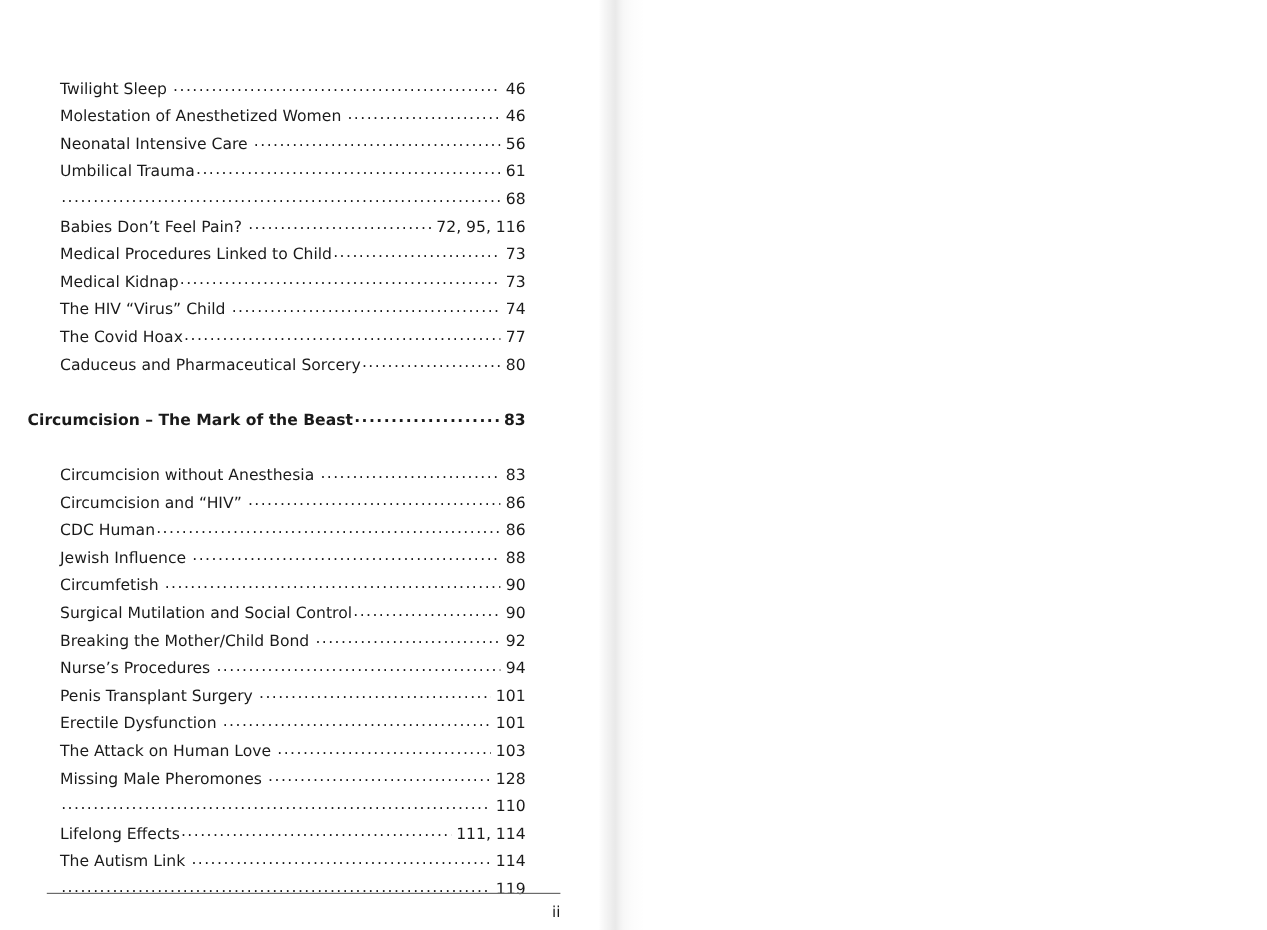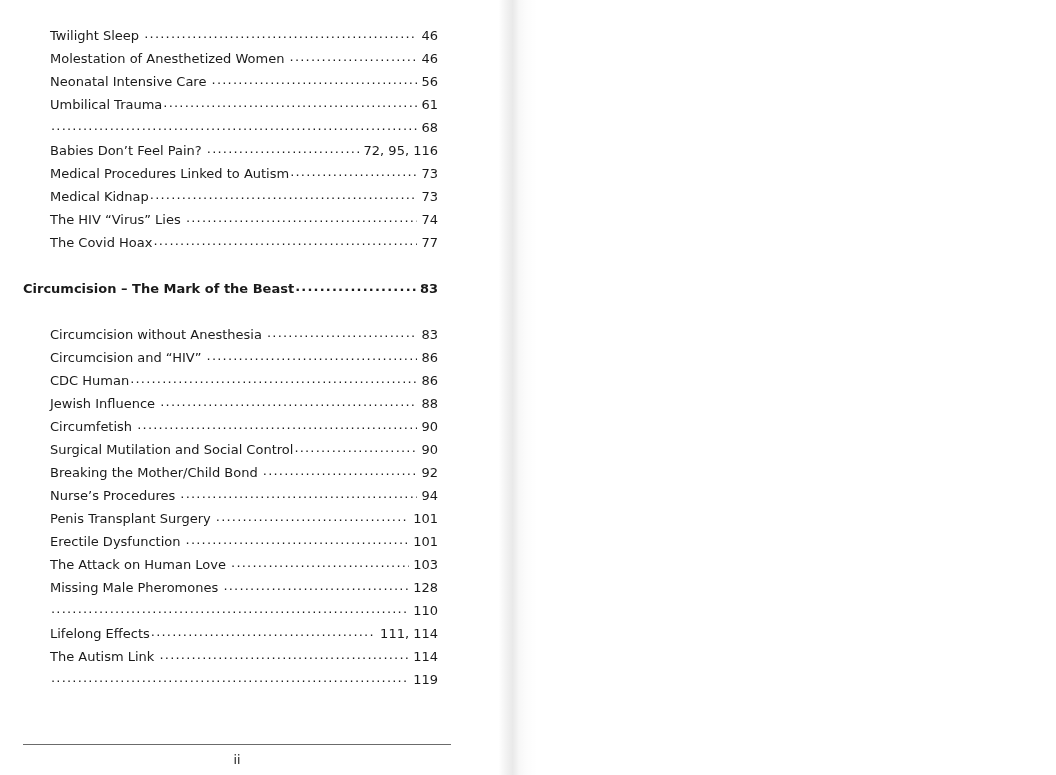--- a/index.html
+++ b/index.html
@@ -94,33 +94,34 @@
   }
   .leader::after {
     content: "......................................................................................................................";
     display: block;
     white-space: nowrap;
   }
   .pageno {
     flex: 0 0 auto;
     text-align: left;
     padding-left: 3px;
+    margin-top: 39px;
   }
 
   
   .row.gap .title::after { content: "\00a0"; }
 
   
   .footer {
     position: absolute;
     bottom: 0;
     font-size: 12px;
     text-align: center;
   }
-  .page-left .footer  { left: 23px;  width: 428px; bottom: 8px; }
+  .page-left .footer  { left: 39px;  width: 428px; bottom: 8px; text-align: right; }
   .footer-rule {
     border: none;
     border-top: 1px solid #6b6b6b;
     margin: 0 0 8px 0;
   }
   .folio {
     font-size: 12.5px;
     color: #1a1a1a;
     line-height: 14px;
   }
@@ -155,38 +156,43 @@
         <div class="row indent gap">
           <span class="leader"></span>
           <span class="pageno">68</span>
         </div>
         <div class="row indent gap">
           <span class="title">Babies Don’t Feel Pain?</span>
           <span class="leader"></span>
           <span class="pageno">72, 95, 116</span>
         </div>
         <div class="row indent">
-          <span class="title">Medical Procedures Linked to Autism</span>
+          <span class="title">Medical Procedures Linked to Child</span>
           <span class="leader"></span>
           <span class="pageno">73</span>
         </div>
         <div class="row indent">
           <span class="title">Medical Kidnap</span>
           <span class="leader"></span>
           <span class="pageno">73</span>
         </div>
         <div class="row indent gap">
-          <span class="title">The HIV “Virus” Lies</span>
+          <span class="title">The HIV “Virus” Child</span>
           <span class="leader"></span>
           <span class="pageno">74</span>
         </div>
         <div class="row indent">
           <span class="title">The Covid Hoax</span>
           <span class="leader"></span>
           <span class="pageno">77</span>
+        </div>
+        <div class="row indent">
+          <span class="title">Caduceus and Pharmaceutical Sorcery</span>
+          <span class="leader"></span>
+          <span class="pageno">80</span>
         </div>
         <div class="row heading">
           <span class="title">Circumcision – The Mark of the Beast</span>
           <span class="leader"></span>
           <span class="pageno">83</span>
         </div>
         <div class="row indent gap">
           <span class="title">Circumcision without Anesthesia</span>
           <span class="leader"></span>
           <span class="pageno">83</span>

